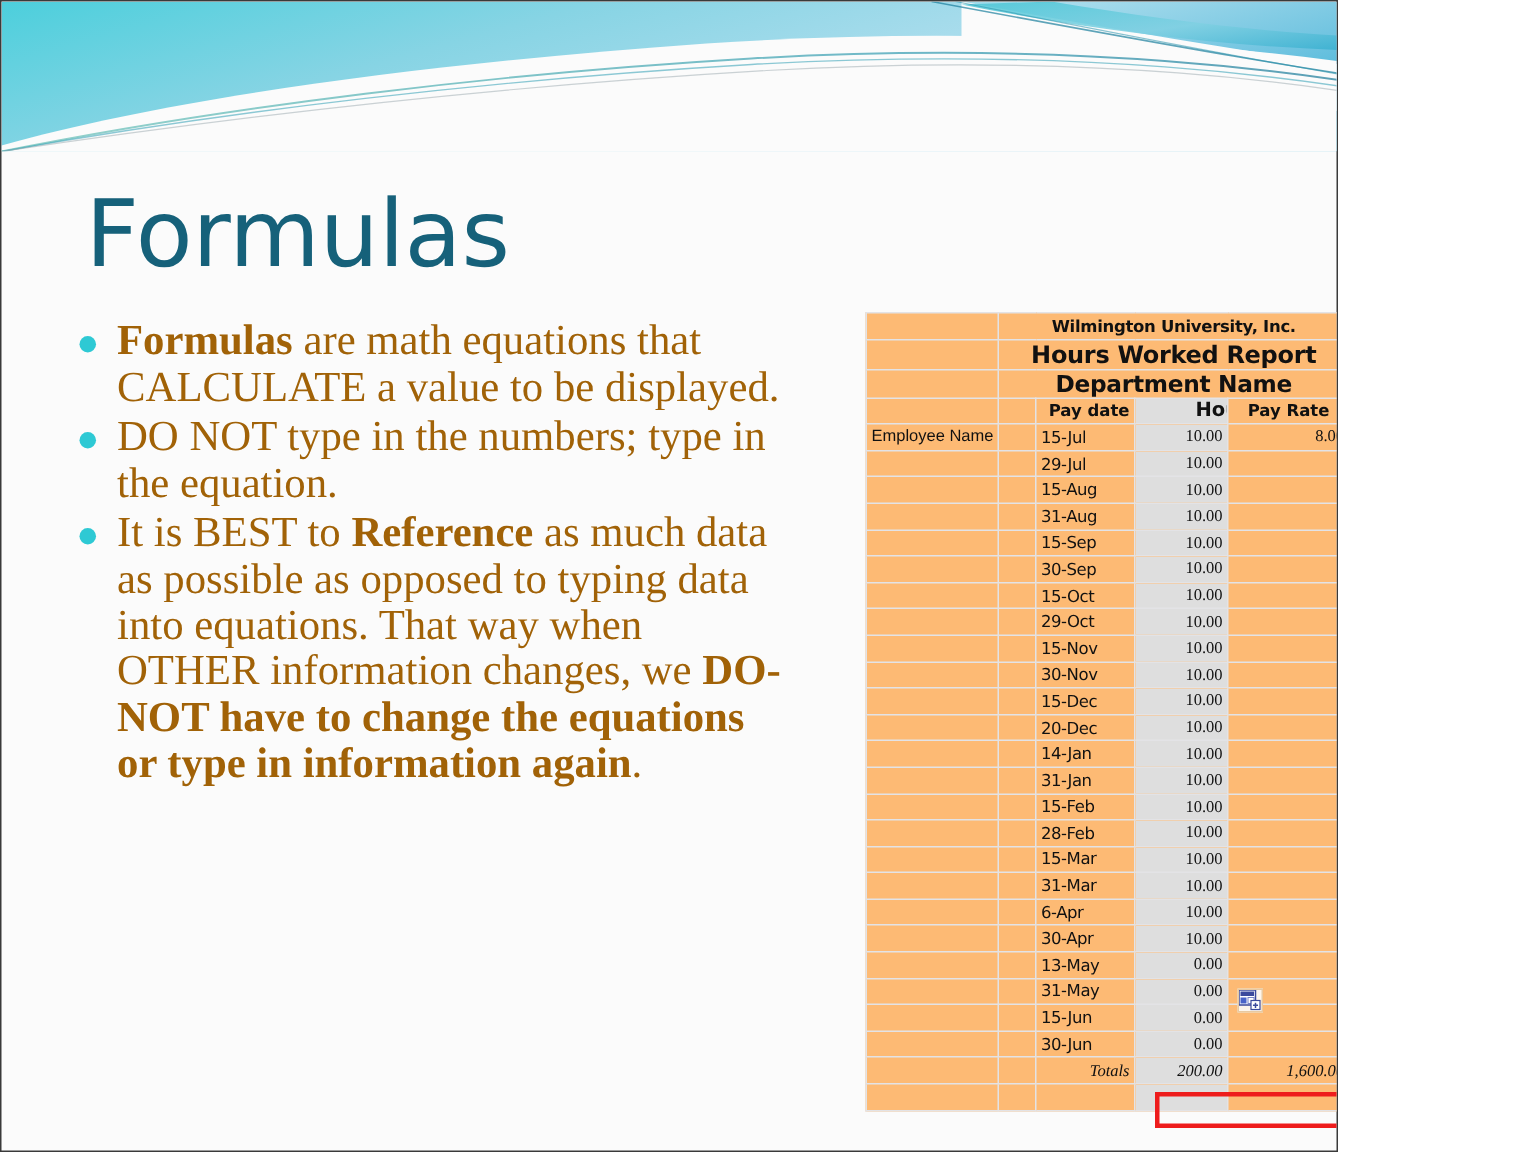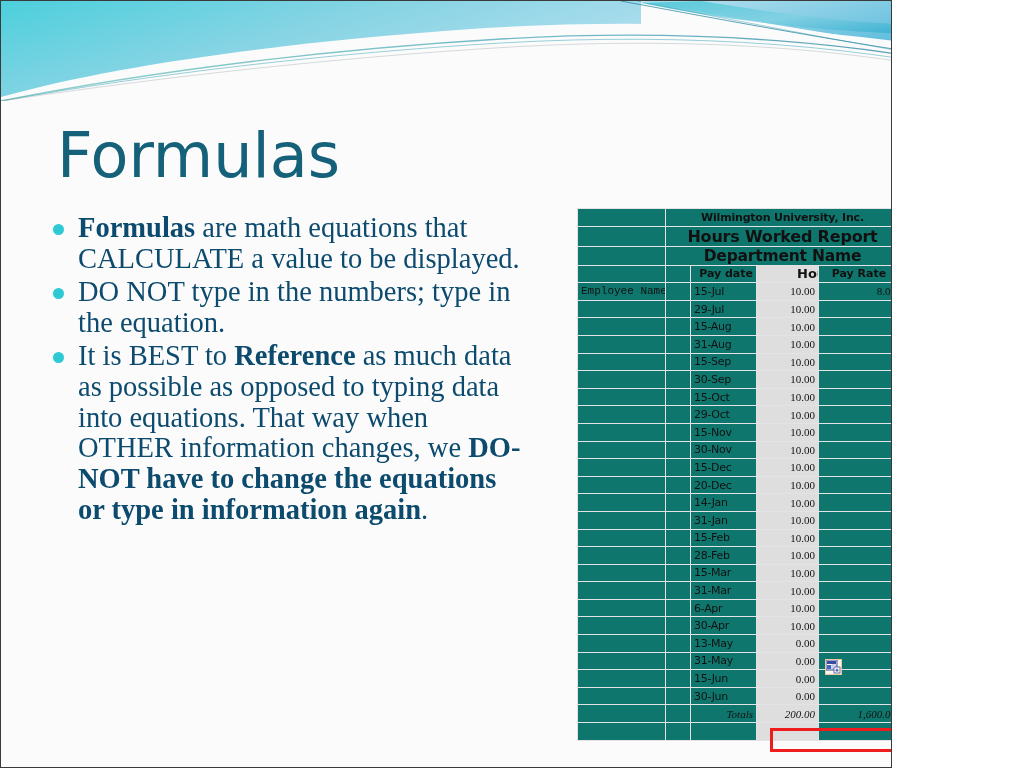--- a/index.html
+++ b/index.html
@@ -63,34 +63,34 @@
     border-radius: 50%;
     background: #2ec9d4;
     margin-top: 11px;
     margin-right: 14px;
   }
   .bullet-text {
     flex: 1 1 auto;
     font-family: "Liberation Serif", serif;
     font-size: 28.5px;
     line-height: 1.085;
-    color: #0c4a6e;
+    color: #a16207;
   }
   .bullet-text b { font-weight: bold; }
 
   
   .sheet {
     position: absolute;
     left: 576px;
     top: 207px;
     width: 322px;
     border-collapse: collapse;
     table-layout: fixed;
     font-family: "Liberation Sans", sans-serif;
-    background: #0f766e;
+    background: #fdba74;
   }
   .sheet td {
     border: 1px solid #e3e3e6;
     height: 17.6px;
     padding: 0 3px;
     font-size: 11px;
     color: #111111;
     overflow: hidden;
     white-space: nowrap;
     box-sizing: border-box;
@@ -117,21 +117,21 @@
     font-family: "DejaVu Sans", sans-serif;
     font-weight: bold;
     font-size: 13px;
     color: #111;
     height: 20px;
   }
   .colhead.right { text-align: right; }
   .colhead.left  { text-align: center; }
 
   .emp-name {
-    font-family: Liberation Mono, monospace;
+    font-family: Liberation Sans, sans-serif;
     font-size: 11.5px;
     text-align: right;
     color: #111;
   }
 
   .date-cell {
     font-family: "DejaVu Sans", sans-serif;
     font-size: 12.5px;
     font-weight: 500;
     text-align: left;

